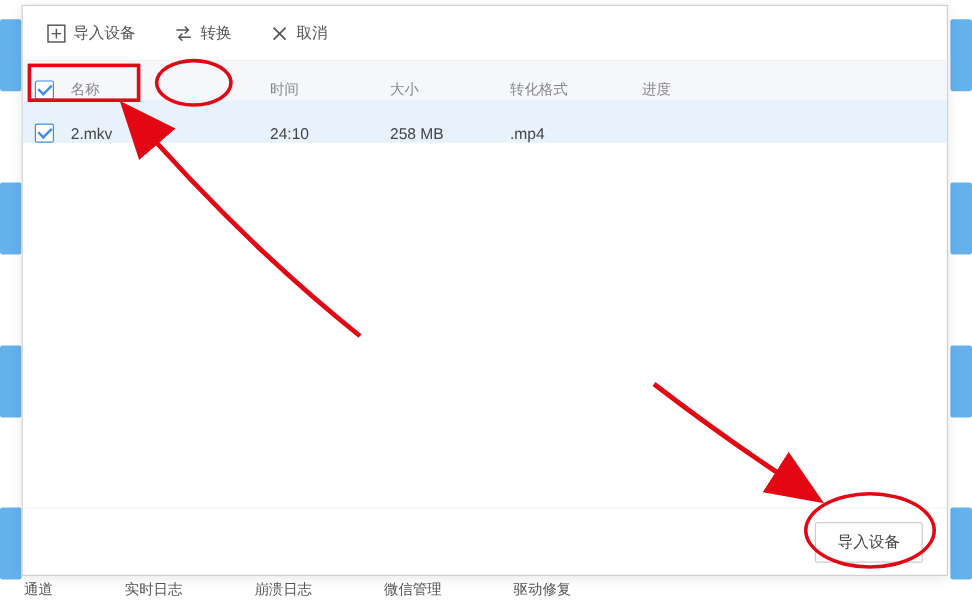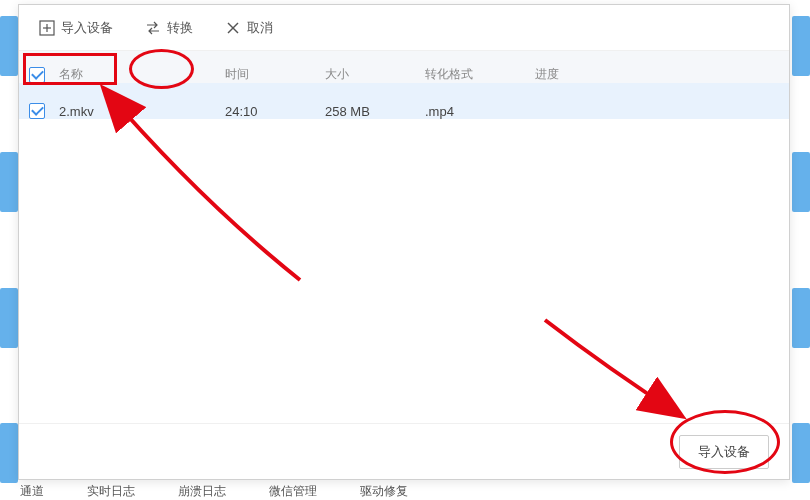--- a/index.html
+++ b/index.html
@@ -37,21 +37,21 @@
     .bg-bottom {
       position: absolute;
       bottom: 0;
       left: 0;
       width: 100%;
       height: 18px;
       display: flex;
       color: #555;
       font-size: 12px;
       align-items: center;
-      gap: 43px;
+      gap: 60px;
       padding-left: 20px;
     }
     .dialog {
       position: absolute;
       left: 18px;
       top: 4px;
       width: 772px;
       height: 476px;
       background: #fff;
       border: 1px solid #d0d0d0;

